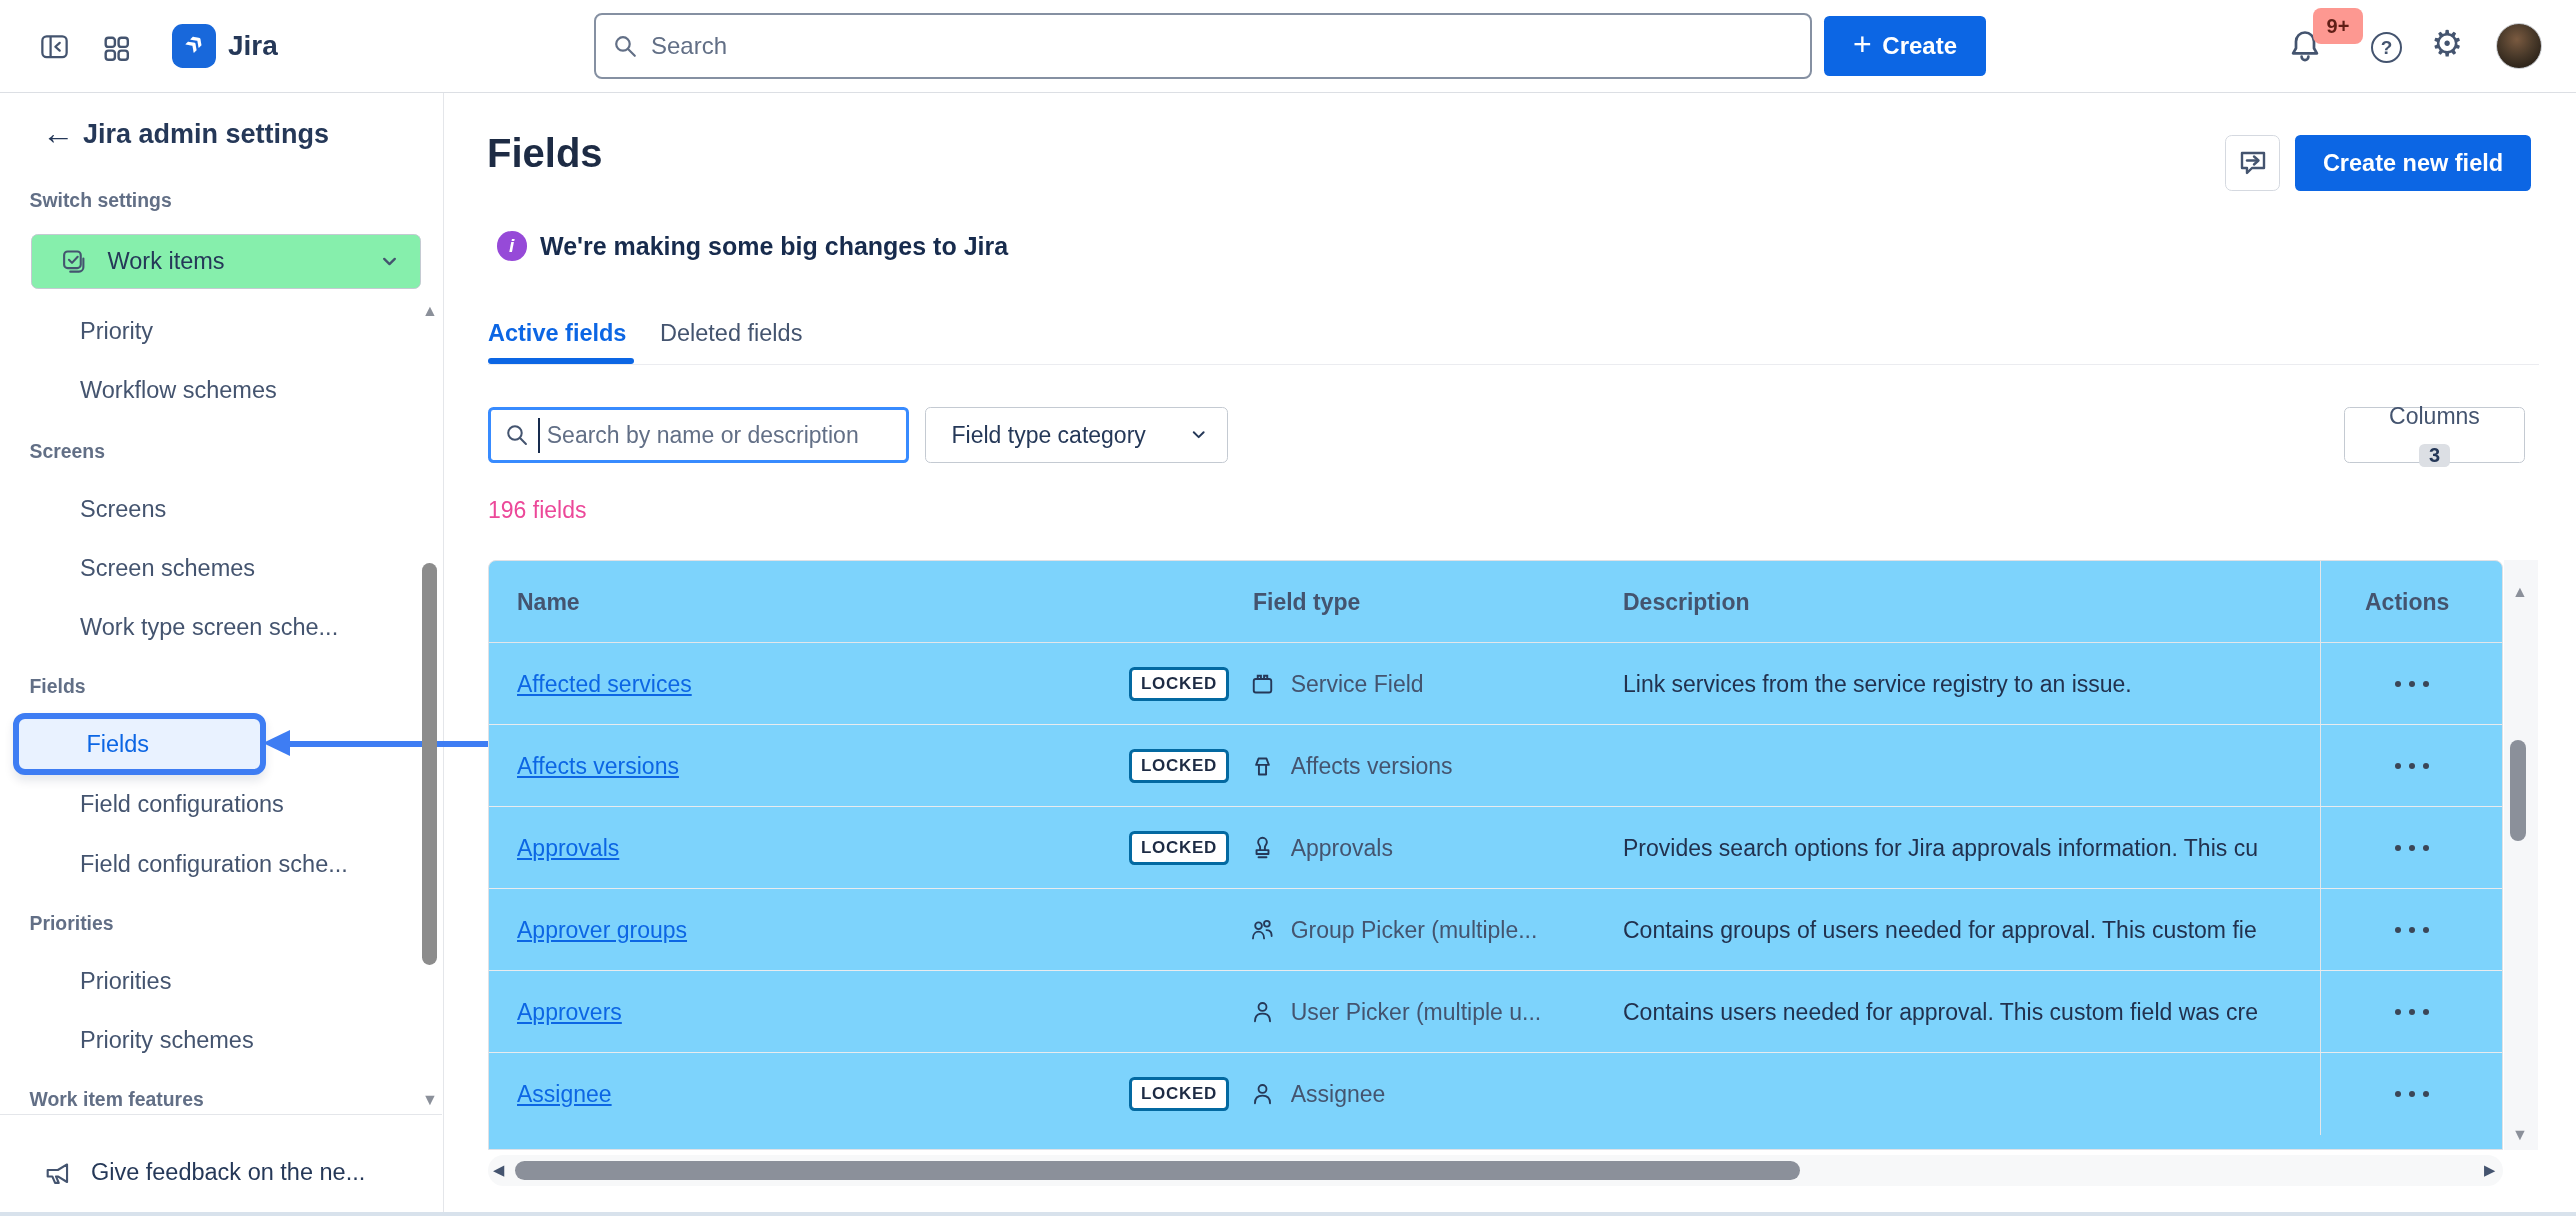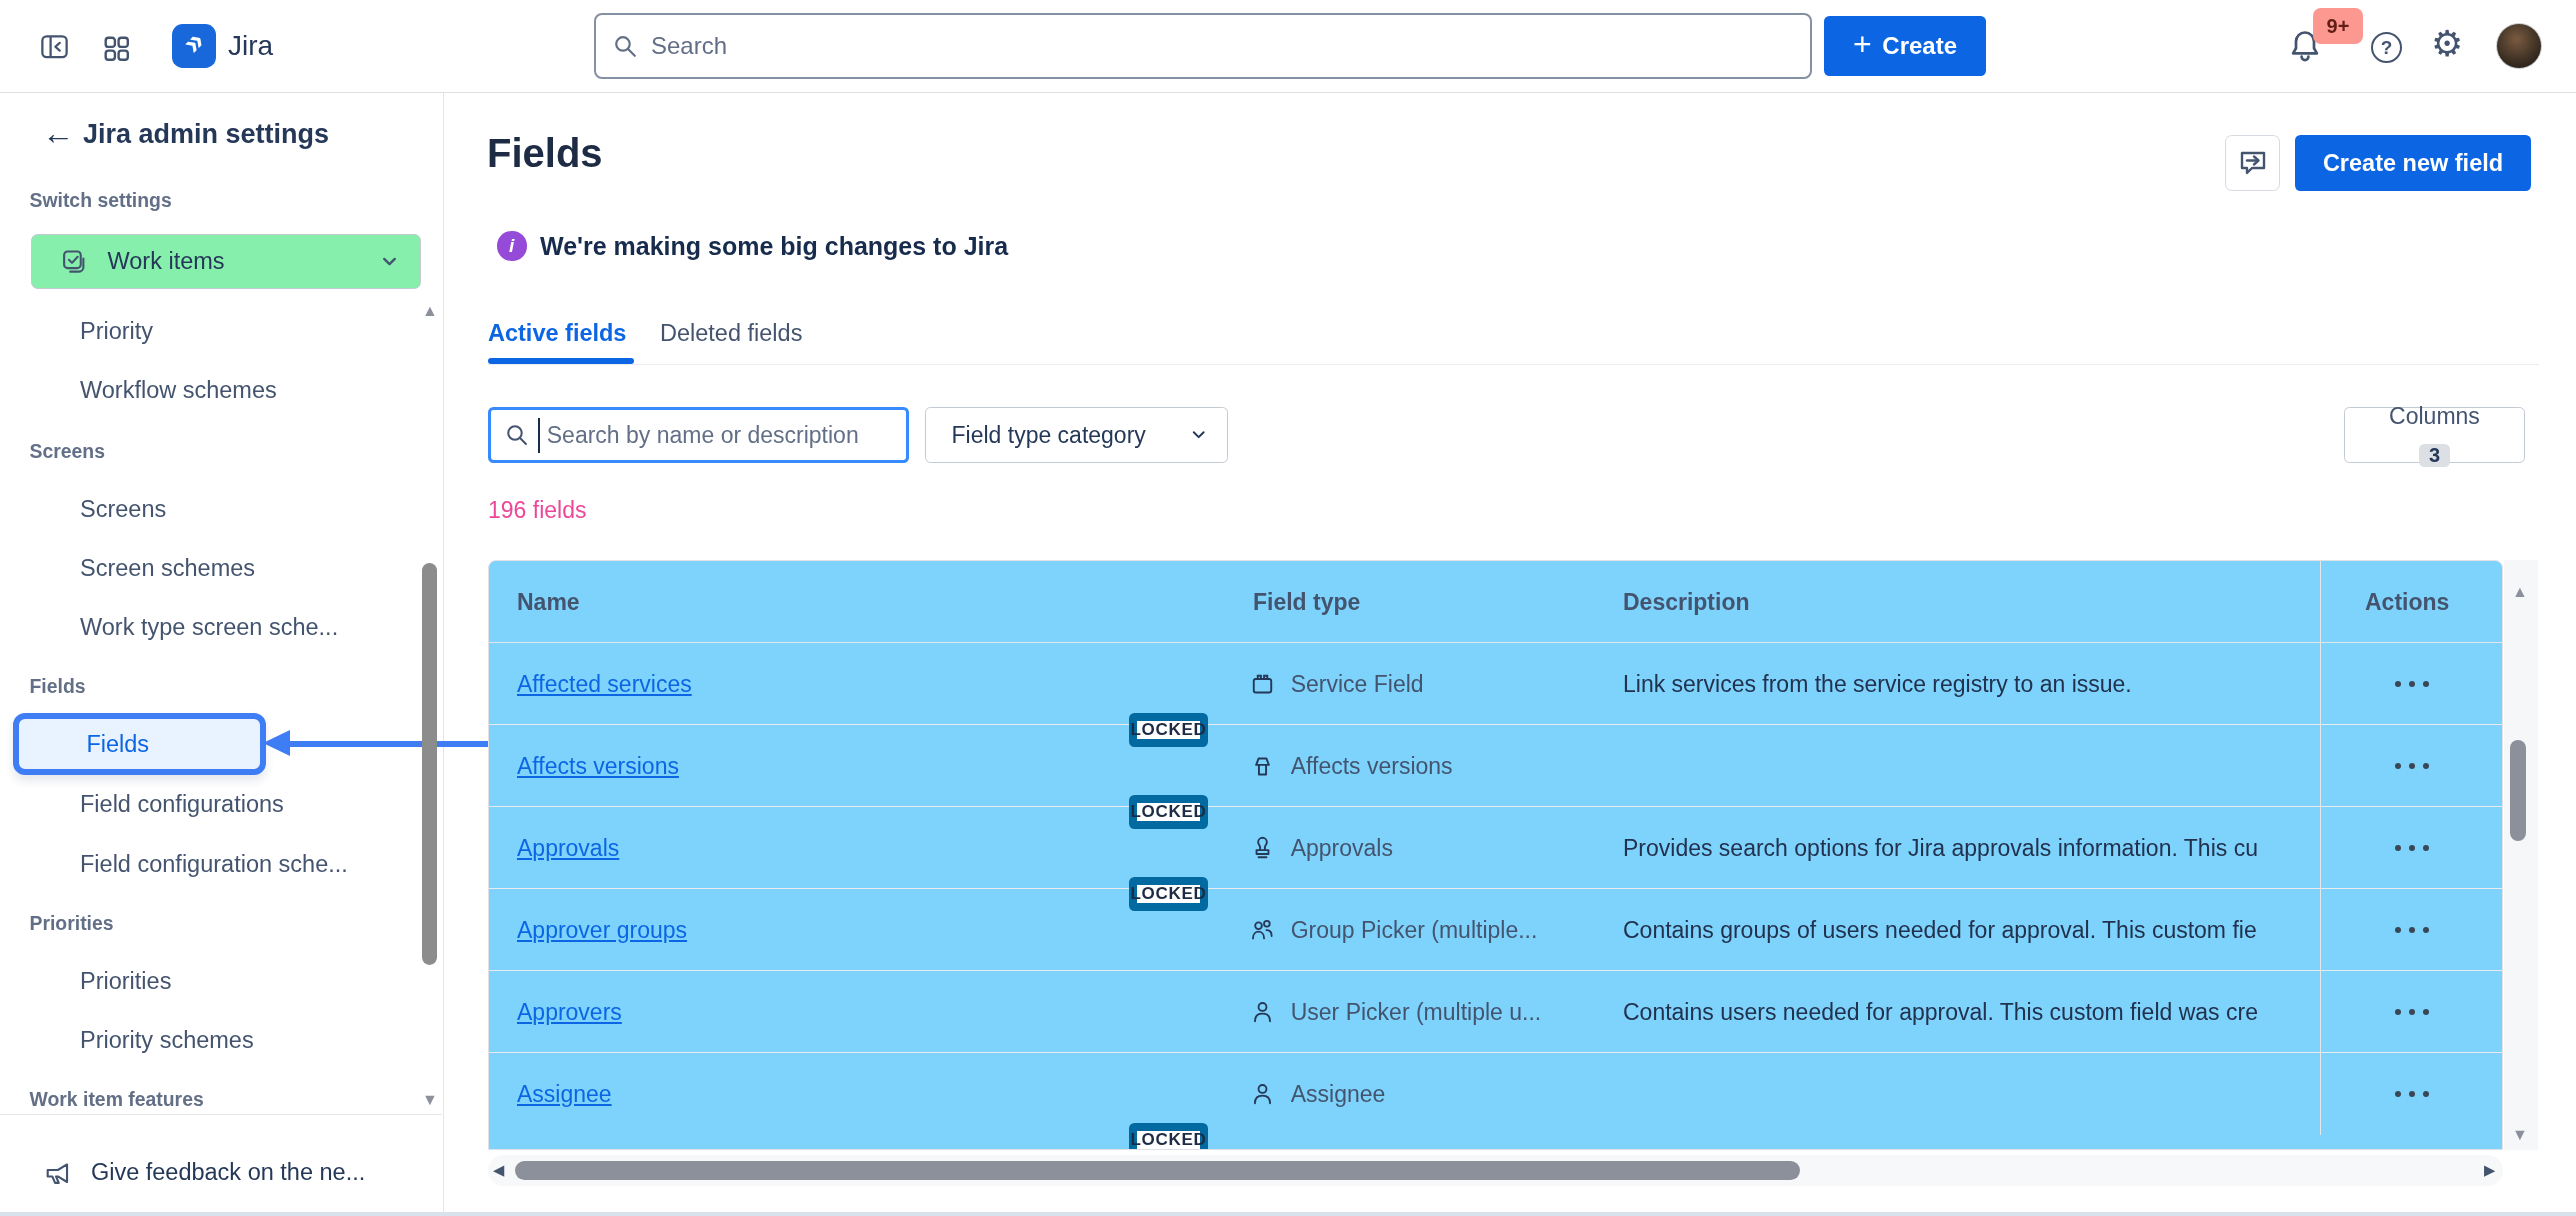--- a/index.html
+++ b/index.html
@@ -12,21 +12,21 @@
   .abs { position:absolute; }
   svg { display:block; }
 
   
   .topbar { position:absolute; left:0; top:0; width:2576px; height:93px;
     background:#fff; border-bottom:1.3px solid #DCDFE4; }
   .icon-btn { display:flex; align-items:center; justify-content:center; cursor:pointer; }
   .logo-tile { width:44px; height:44px; border-radius:10.7px; background:#1868DB;
     display:flex; align-items:center; justify-content:center; }
   .logo-mark { color:#fff; font-weight:700; font-size:31px; transform:rotate(-45deg) translate(0.7px,-2.7px); letter-spacing:-4px; }
-  .app-name { font-size:28px; font-weight:400; color:#253858; }
+  .app-name { font-size:28px; font-weight:700; color:#253858; }
   .gsearch { position:absolute; left:594px; top:13.4px; width:1218px; height:66px;
     border:2px solid #8590A2; border-radius:8px; background:#fff;
     display:flex; align-items:center; padding:0 16px; gap:12px; }
   .gsearch input { border:none; outline:none; flex:1; font-size:24px; color:#172B4D;
     font-family:inherit; background:transparent; }
   .gsearch input::placeholder { color:#626F86; }
   .create-btn { position:absolute; left:1824px; top:16px; width:162px; height:60px;
     background:#0C66E4; border-radius:5.4px; color:#fff; display:flex; gap:10.7px;
     align-items:center; justify-content:center; font-size:24px; font-weight:600; cursor:pointer; }
   .plus { font-size:32px; font-weight:400; margin-top:-2.7px; }
@@ -111,23 +111,23 @@
   
   .ftable { position:absolute; left:488px; top:560px; width:2015px; height:590px;
     border:1.3px solid #DFE1E6; border-radius:8px 8px 0 0; background:#7dd3fc; overflow:hidden; }
   .thead { position:relative; height:82px; border-bottom:1.3px solid #E4E6EA; }
   .th { position:absolute; top:0; height:82px; line-height:82px; font-size:23px;
     font-weight:700; color:#44546F; }
   .trow { position:relative; height:82px; border-bottom:1.3px solid #E9EBEE; }
   .trow:last-child { border-bottom:none; }
   .cellmid { position:absolute; top:0; height:82px; display:flex; align-items:center; }
   .name-link { font-size:23px; color:#0C66E4; text-decoration:underline; cursor:pointer; white-space:nowrap; }
-  .locked { position:absolute; left:640px; top:24px; width:79px; height:34px;
-    border:8px solid #0369a1; border-radius:5.4px; background:#fff; color:#1D2B44;
-    font-size:17px; font-weight:700; letter-spacing:0.7px; display:flex; align-items:center; justify-content:center;margin-top:46px; }
+  .locked { position:absolute; left:640px; top:24px; width:100px; height:34px;
+    border:3px solid #0369a1; border-radius:5.4px; background:#fff; color:#1D2B44;
+    font-size:17px; font-weight:700; letter-spacing:0.7px; display:flex; align-items:center; justify-content:center; }
   .ft-cell { left:760px; gap:14.7px; }
   .ft-label { font-size:23px; color:#44546F; white-space:nowrap; max-width:315px; overflow:hidden; }
   .desc-cell { left:1134px; width:696px; overflow:hidden; }
   .desc-cell span { font-size:23px; color:#22314e; white-space:nowrap; }
   .actions-border { position:absolute; left:1831px; top:0; bottom:0; width:1.3px; background:#E4E6EA; }
   .actions-cell { position:absolute; left:1832px; top:0; width:182px; height:82px;
     display:flex; align-items:center; justify-content:center; gap:8px; cursor:pointer; }
   .dot { width:6px; height:6px; border-radius:50%; background:#3b4657; }
   .vgutter { position:absolute; left:2504px; top:560px; width:34px; height:590px; background:#F6F7F9; }
   .v-thumb { position:absolute; left:2510px; top:740px; width:16px; height:101px;

